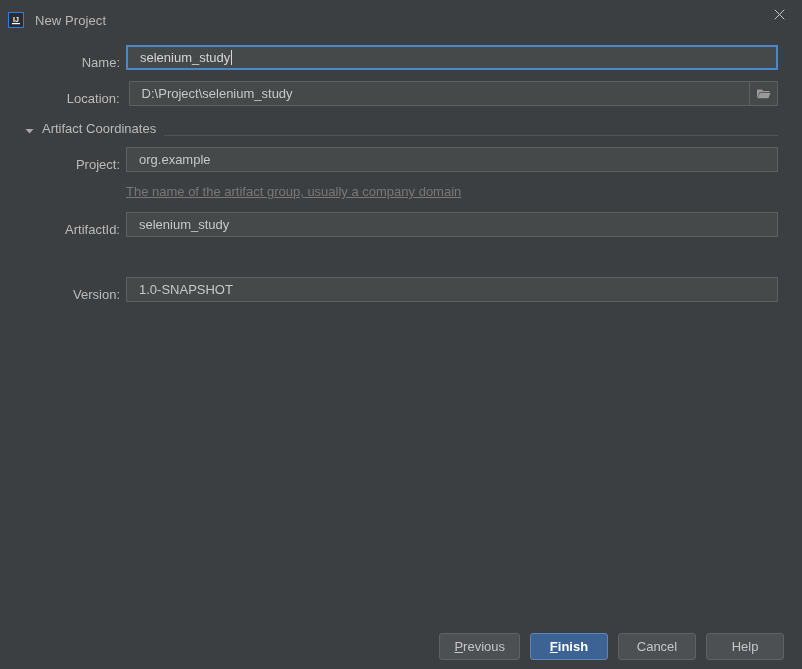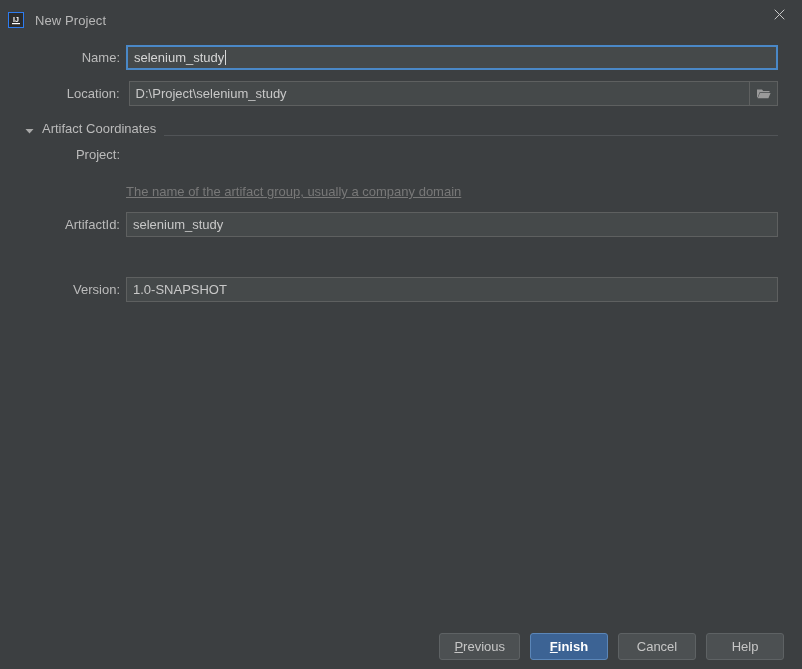--- a/index.html
+++ b/index.html
@@ -54,37 +54,37 @@
     align-items: center;
     justify-content: center;
     color: #c8c8c8;
   }
   .close-btn svg { display: block; }
 
   
   .row {
     position: absolute;
     display: flex;
-    align-items: center;
+    align-items: flex-end;
   }
   .label {
     text-align: right;
     color: #bbbbbb;
     font-size: 13px;
     white-space: nowrap;
   }
   .field {
     background: #45494a;
     border: 1px solid #5e6060;
     color: #c8c8c8;
     font-size: 13px;
     font-family: "Liberation Sans", sans-serif;
     height: 25px;
     line-height: 23px;
-    padding: 0 6px;
+    padding: 0 12px;
     display: flex;
     align-items: center;
     white-space: nowrap;
     overflow: hidden;
   }
   .field.focused {
     border: 2px solid #4a88c7;
     background: #45494a;
     color: #d6d6d6;
   }
@@ -248,20 +248,23 @@
       <svg width="9" height="6" viewBox="0 0 9 6">
         <path d="M0.5 1 L8.5 1 L4.5 5.5 Z" fill="#a9a9a9"></path>
       </svg>
     </span>
     <span class="section-title">Artifact Coordinates</span>
     <span class="section-rule"></span>
   </div>
 
   <div class="row" id="row-groupid">
     <div class="label">Project:</div>
+    <div class="field">
+      <span>org.example</span>
+    </div>
   </div>
   <div class="hint" id="hint-groupid">The name of the artifact group, usually a company domain</div>
 
   <div class="row" id="row-artifactid">
     <div class="label">ArtifactId:</div>
     <div class="field">
       <span>selenium_study</span>
     </div>
   </div>
 

